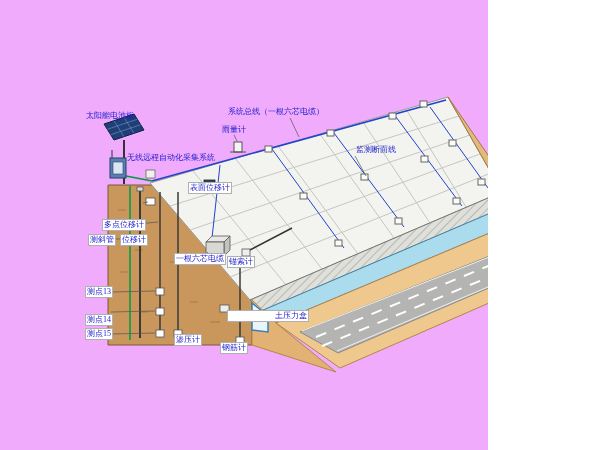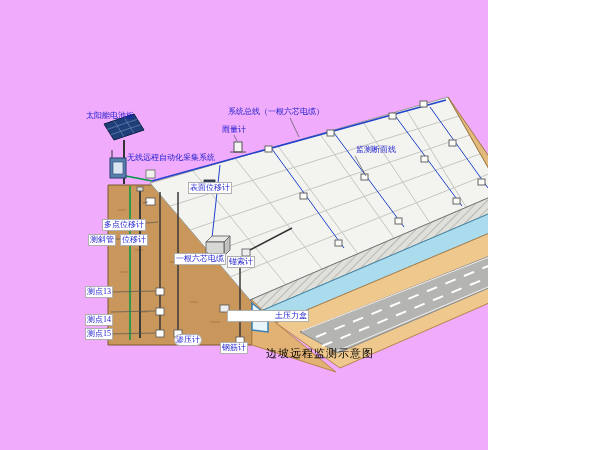--- a/index.html
+++ b/index.html
@@ -180,17 +180,16 @@
   <div class="label boxed" style="left:188px; top:182px;">表面位移计</div>
   <div class="label boxed" style="left:120px; top:198px;margin-top:36px;">位移计</div>
   <div class="label boxed" style="left:102px;  top:219px;">多点位移计</div>
   <div class="label boxed" style="left:88px;  top:234px;">测斜管</div>
   <div class="label boxed" style="left:174px; top:253px;">一根六芯电缆</div>
   <div class="label boxed" style="left:227px; top:256px;">锚索计</div>
   <div class="label boxed" style="left:85px;  top:286px;">测点13</div>
   <div class="label boxed" style="left:85px;  top:306px;margin-top:8px;">测点14</div>
   <div class="label boxed" style="left:85px;  top:328px;">测点15</div>
   <div class="label boxed" style="left:227px; top:310px;padding-left:47px;">土压力盒</div>
-  <div class="label boxed" style="left:174px; top:334px;border-radius:6px;">渗压计</div>
+  <div class="label boxed" style="left:174px; top:334px;">渗压计</div>
   <div class="label boxed" style="left:220px; top:342px;">钢筋计</div>
 
-  <div class="caption" style="left:266px; top:347px;">边坡远程监测示意图</div>
 </div>
 
 </body></html>

